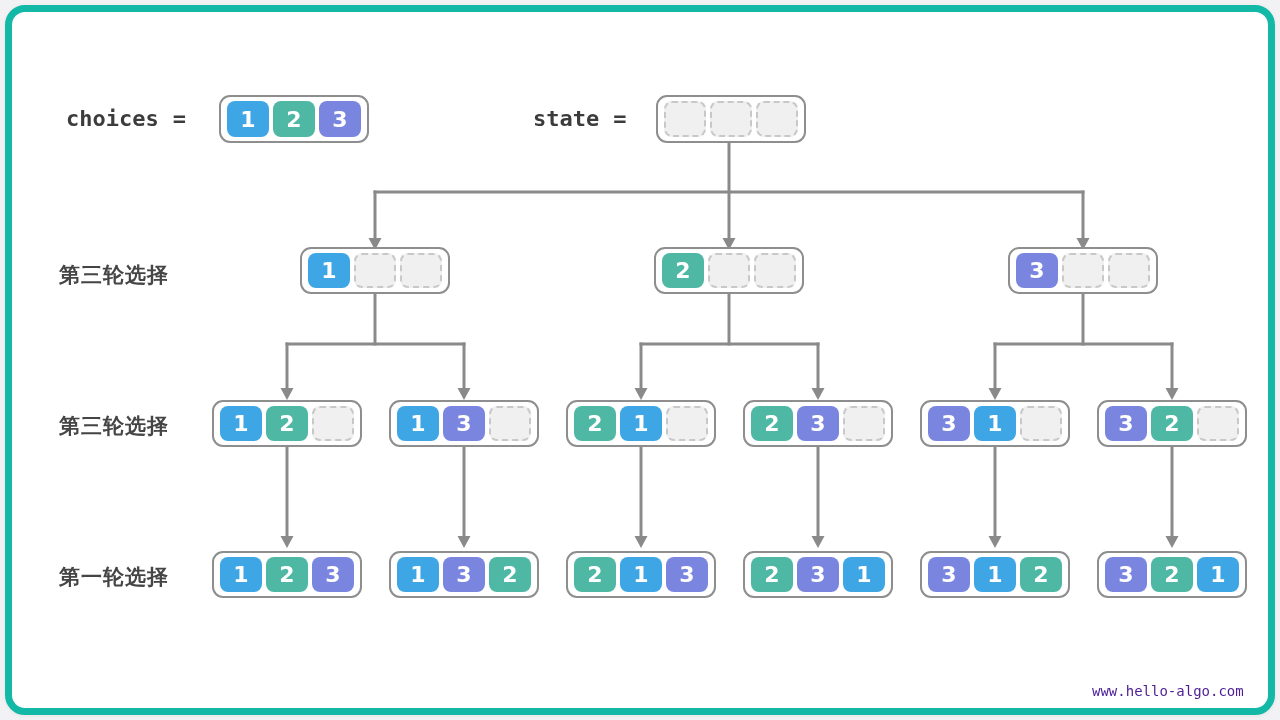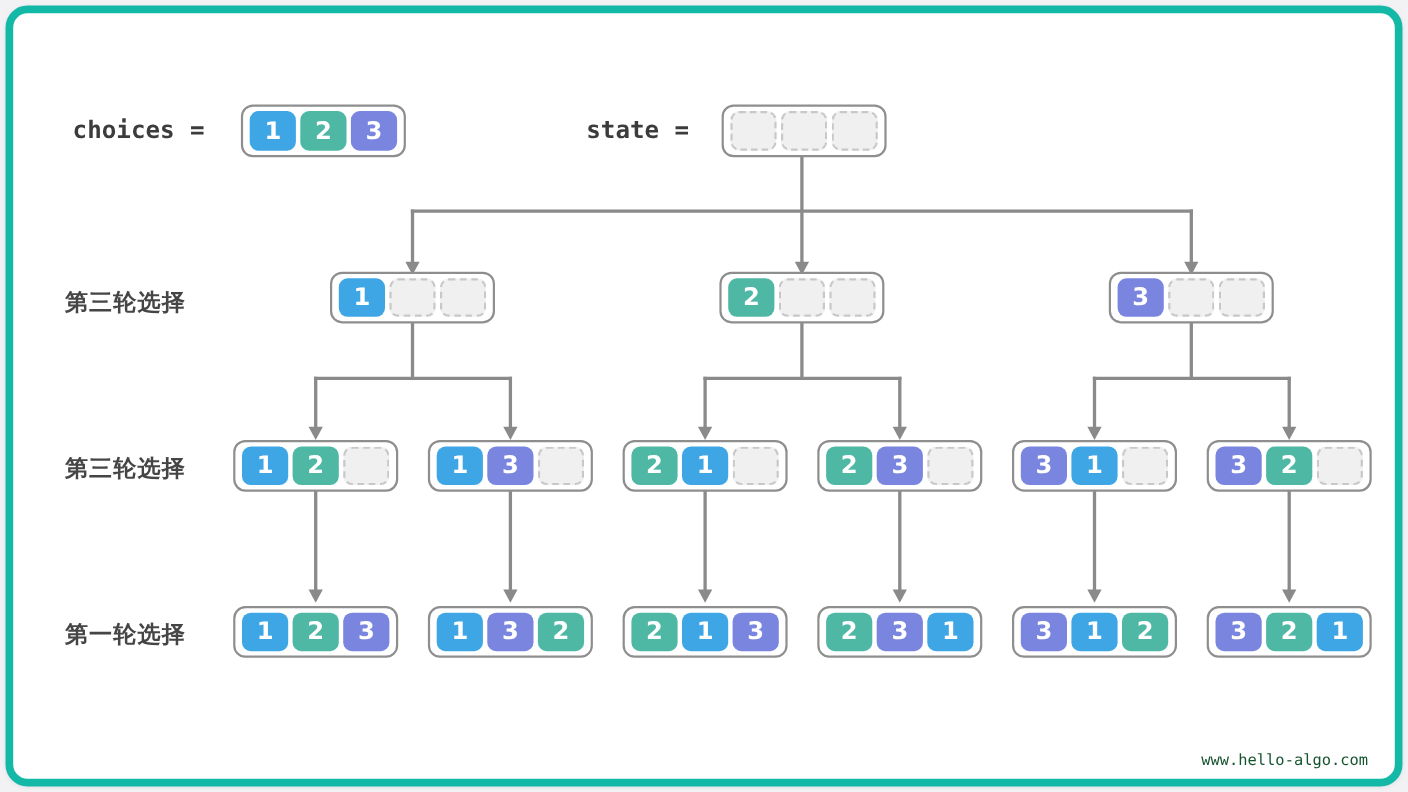--- a/index.html
+++ b/index.html
@@ -35,21 +35,21 @@
     background: #F0F0F0; border: 2px dashed #C8C8C8; color: transparent;
   }
 
   .row-label {
     position: absolute; left: 47px; font-size: 21px; font-weight: 600;
     color: #454545; white-space: nowrap; letter-spacing: 1px;
   }
 
   .watermark {
     position: absolute; left: 1080px; top: 671px;
-    font-family: "DejaVu Sans Mono", monospace; font-size: 14px; color: #14532d;
+    font-family: "DejaVu Sans Mono", monospace; font-size: 14px; color: #4c1d95;
   }
 </style>
 </head>
 <body>
 
 <div class="canvas">
 
   <svg class="connector-layer" width="1280" height="720" viewBox="0 0 1280 720">
     <g stroke="#8A8A8A" stroke-width="3" fill="none" stroke-linecap="square">
 

